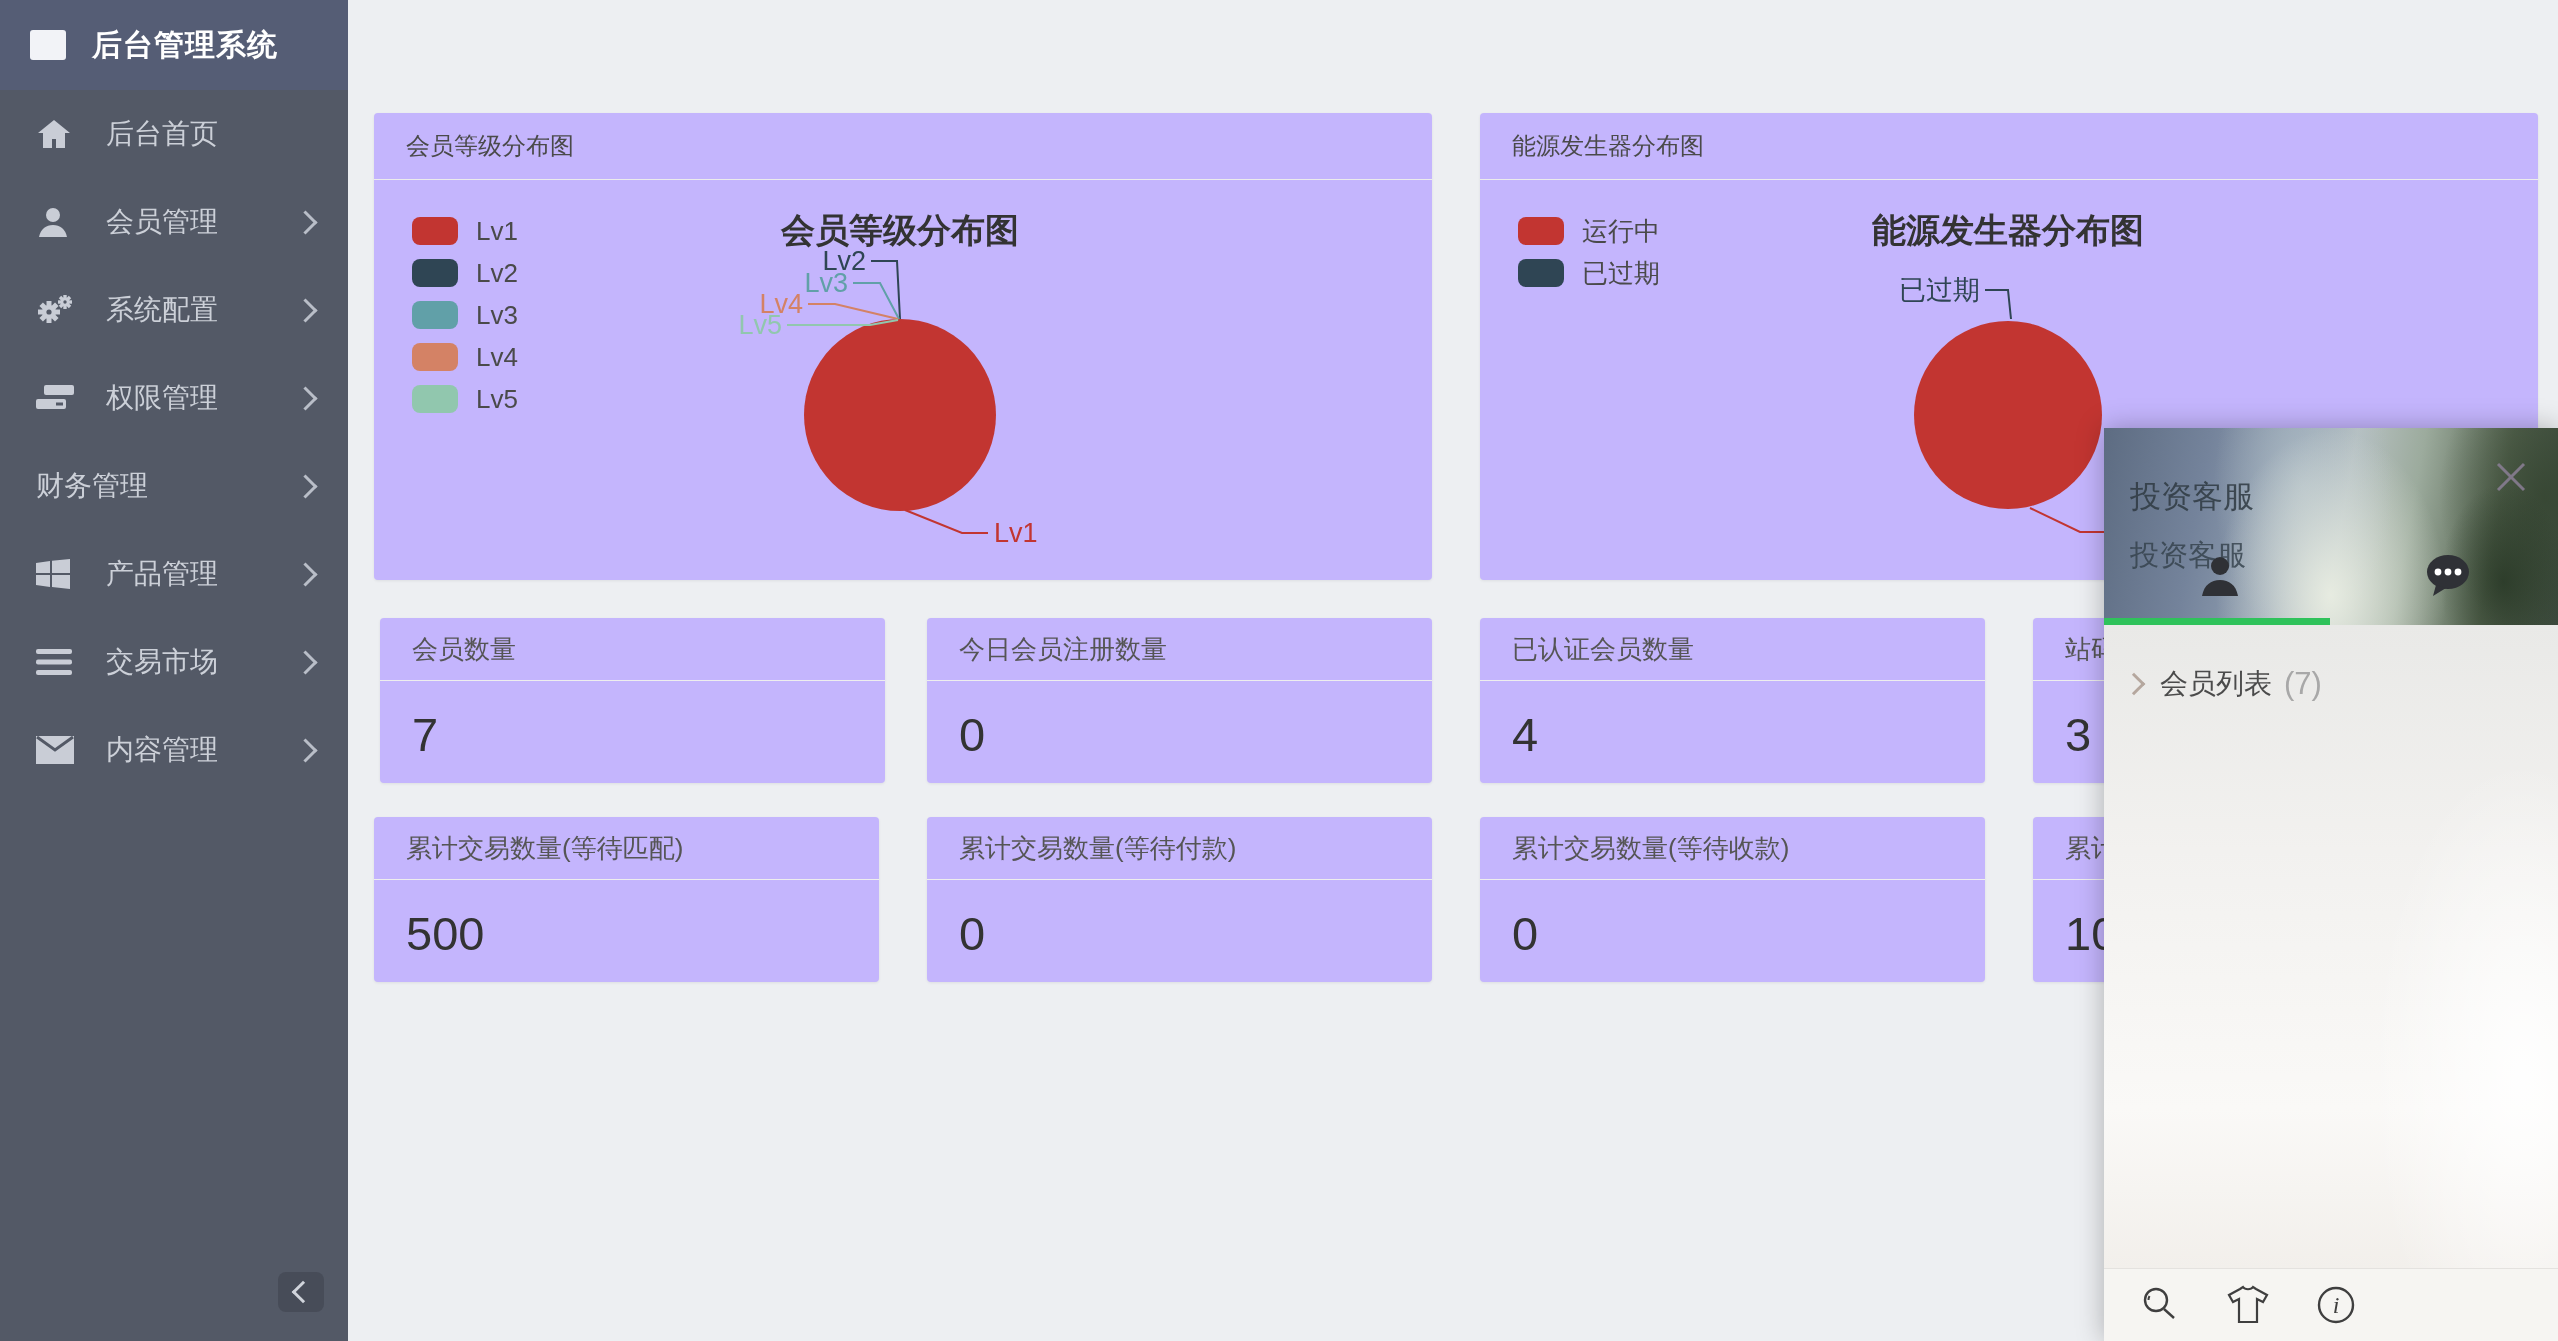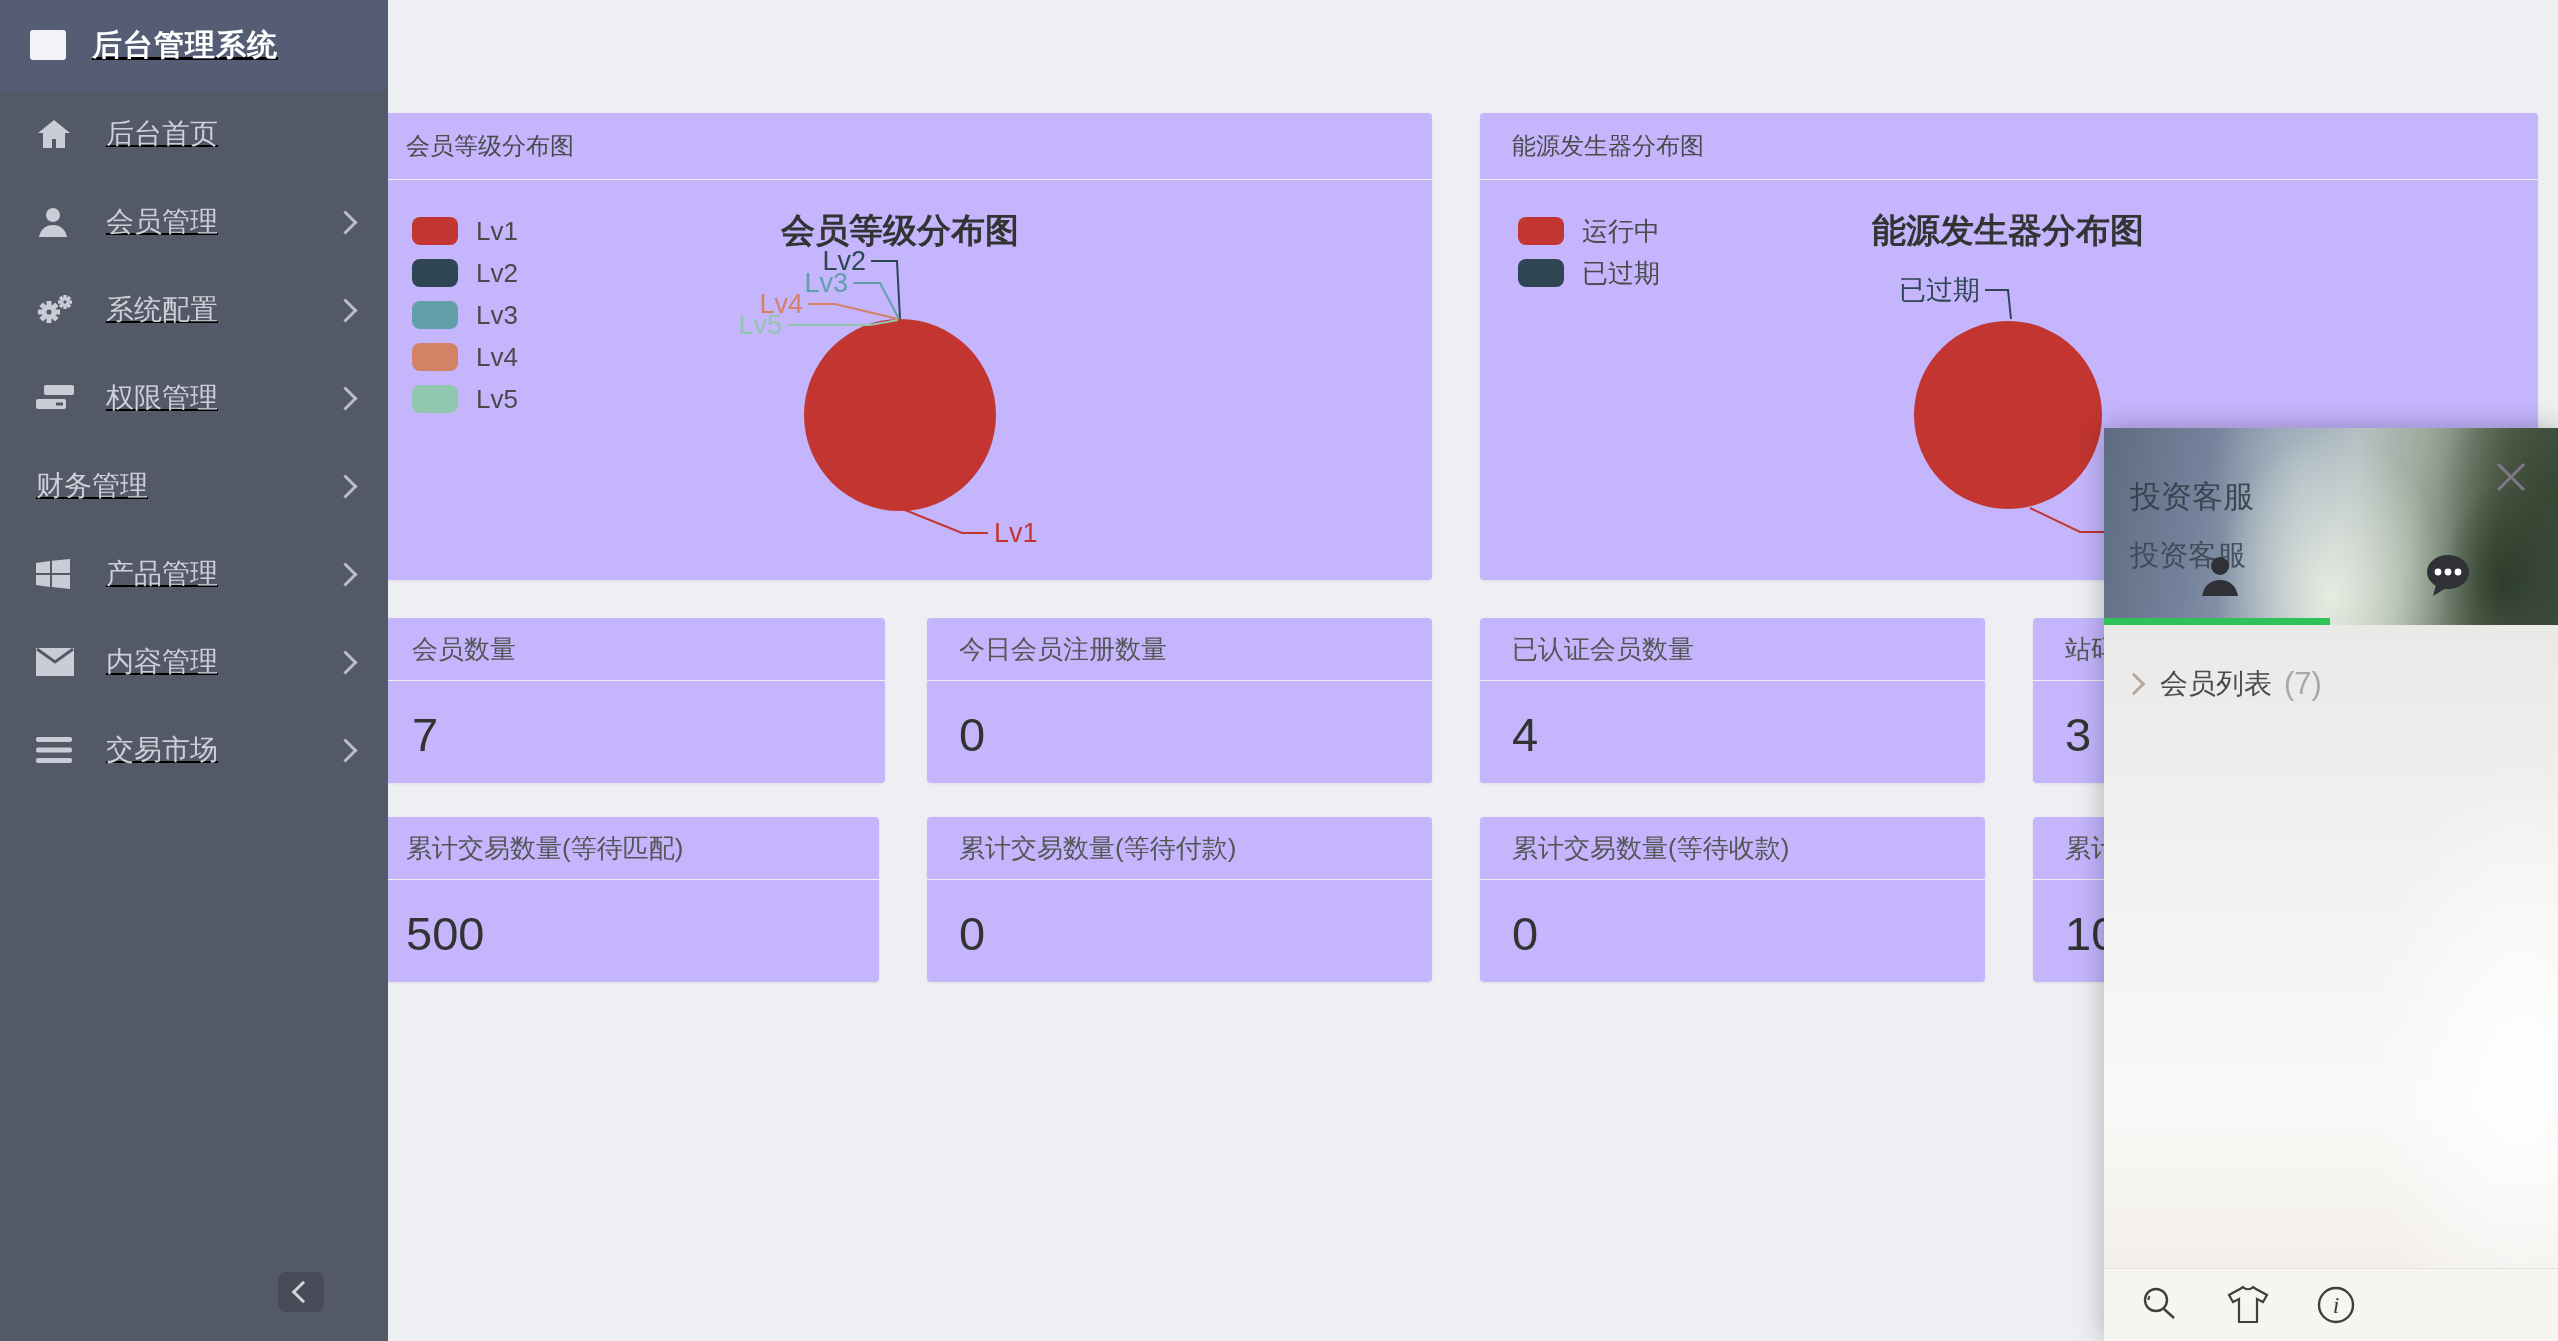--- a/index.html
+++ b/index.html
@@ -2,21 +2,21 @@
 <html><head>
 <meta charset="utf-8">
 <style>
   html,body{margin:0;padding:0;}
   body{
     width:2558px;height:1341px;overflow:hidden;position:relative;
     font-family:"Liberation Sans","DejaVu Sans",sans-serif;
     background:#edeff2;
   }
   
-  .sidebar{position:absolute;left:0;top:0;width:388px;height:1341px;background:#535966;z-index:5;text-decoration:underline;}
+  .sidebar{position:absolute;left:0;top:0;width:348px;height:1341px;background:#535966;z-index:5;}
   .brand{height:90px;background:#555d75;display:flex;align-items:center;padding-left:30px;}
   .brand-icon{width:36px;height:30px;background:#f2f3f7;border-radius:3px;margin-right:26px;flex:none;}
   .brand-title{color:#ffffff;font-size:30px;font-weight:bold;letter-spacing:1px;}
   .menu{margin-top:0;}
   .menu-item{height:88px;display:flex;align-items:center;padding:0 34px 0 36px;cursor:pointer;}
   .menu-item .mi-icon{width:44px;flex:none;display:flex;align-items:center;color:#c9cdd6;}
   .menu-item .mi-icon svg{fill:#c9cdd6;}
   .menu-item .mi-label{flex:1;color:#ccd0d8;font-size:28px;margin-left:26px;}
   .menu-item.no-icon .mi-label{margin-left:0;}
   .chev{width:14px;height:14px;border-right:3px solid #b9bec8;border-top:3px solid #b9bec8;
@@ -166,38 +166,38 @@
         <svg width="34" height="30" viewBox="0 0 34 30">
             <path d="M0 4l14-2v12H0zM16 1.8L34 0v14H16zM0 16h14v12L0 26zM16 16h18v14l-18-2z"></path>
           </svg>
       </span>
       <span class="mi-label">产品管理</span>
       <span class="chev"></span>
     </div>
 
     <div class="menu-item">
       <span class="mi-icon">
-        <svg width="38" height="28" viewBox="0 0 38 28">
-            <path d="M0 0h38v28H0z"></path>
-            <path d="M1 1l18 13L37 1" fill="none" stroke="#535966" stroke-width="3"></path>
-          </svg>
-      </span>
-      <span class="mi-label">内容管理</span>
-      <span class="chev"></span>
-    </div>
-
-    <div class="menu-item">
-      <span class="mi-icon">
         <svg width="36" height="28" viewBox="0 0 36 28">
             <rect x="0" y="1" width="36" height="5" rx="2"></rect>
             <rect x="0" y="11.5" width="36" height="5" rx="2"></rect>
             <rect x="0" y="22" width="36" height="5" rx="2"></rect>
           </svg>
       </span>
       <span class="mi-label">交易市场</span>
+      <span class="chev"></span>
+    </div>
+
+    <div class="menu-item">
+      <span class="mi-icon">
+        <svg width="38" height="28" viewBox="0 0 38 28">
+            <path d="M0 0h38v28H0z"></path>
+            <path d="M1 1l18 13L37 1" fill="none" stroke="#535966" stroke-width="3"></path>
+          </svg>
+      </span>
+      <span class="mi-label">内容管理</span>
       <span class="chev"></span>
     </div>
   </div>
 
   <div class="collapse-btn">
     <div class="chev-l"></div>
   </div>
 </div>
 
 <div class="main">

